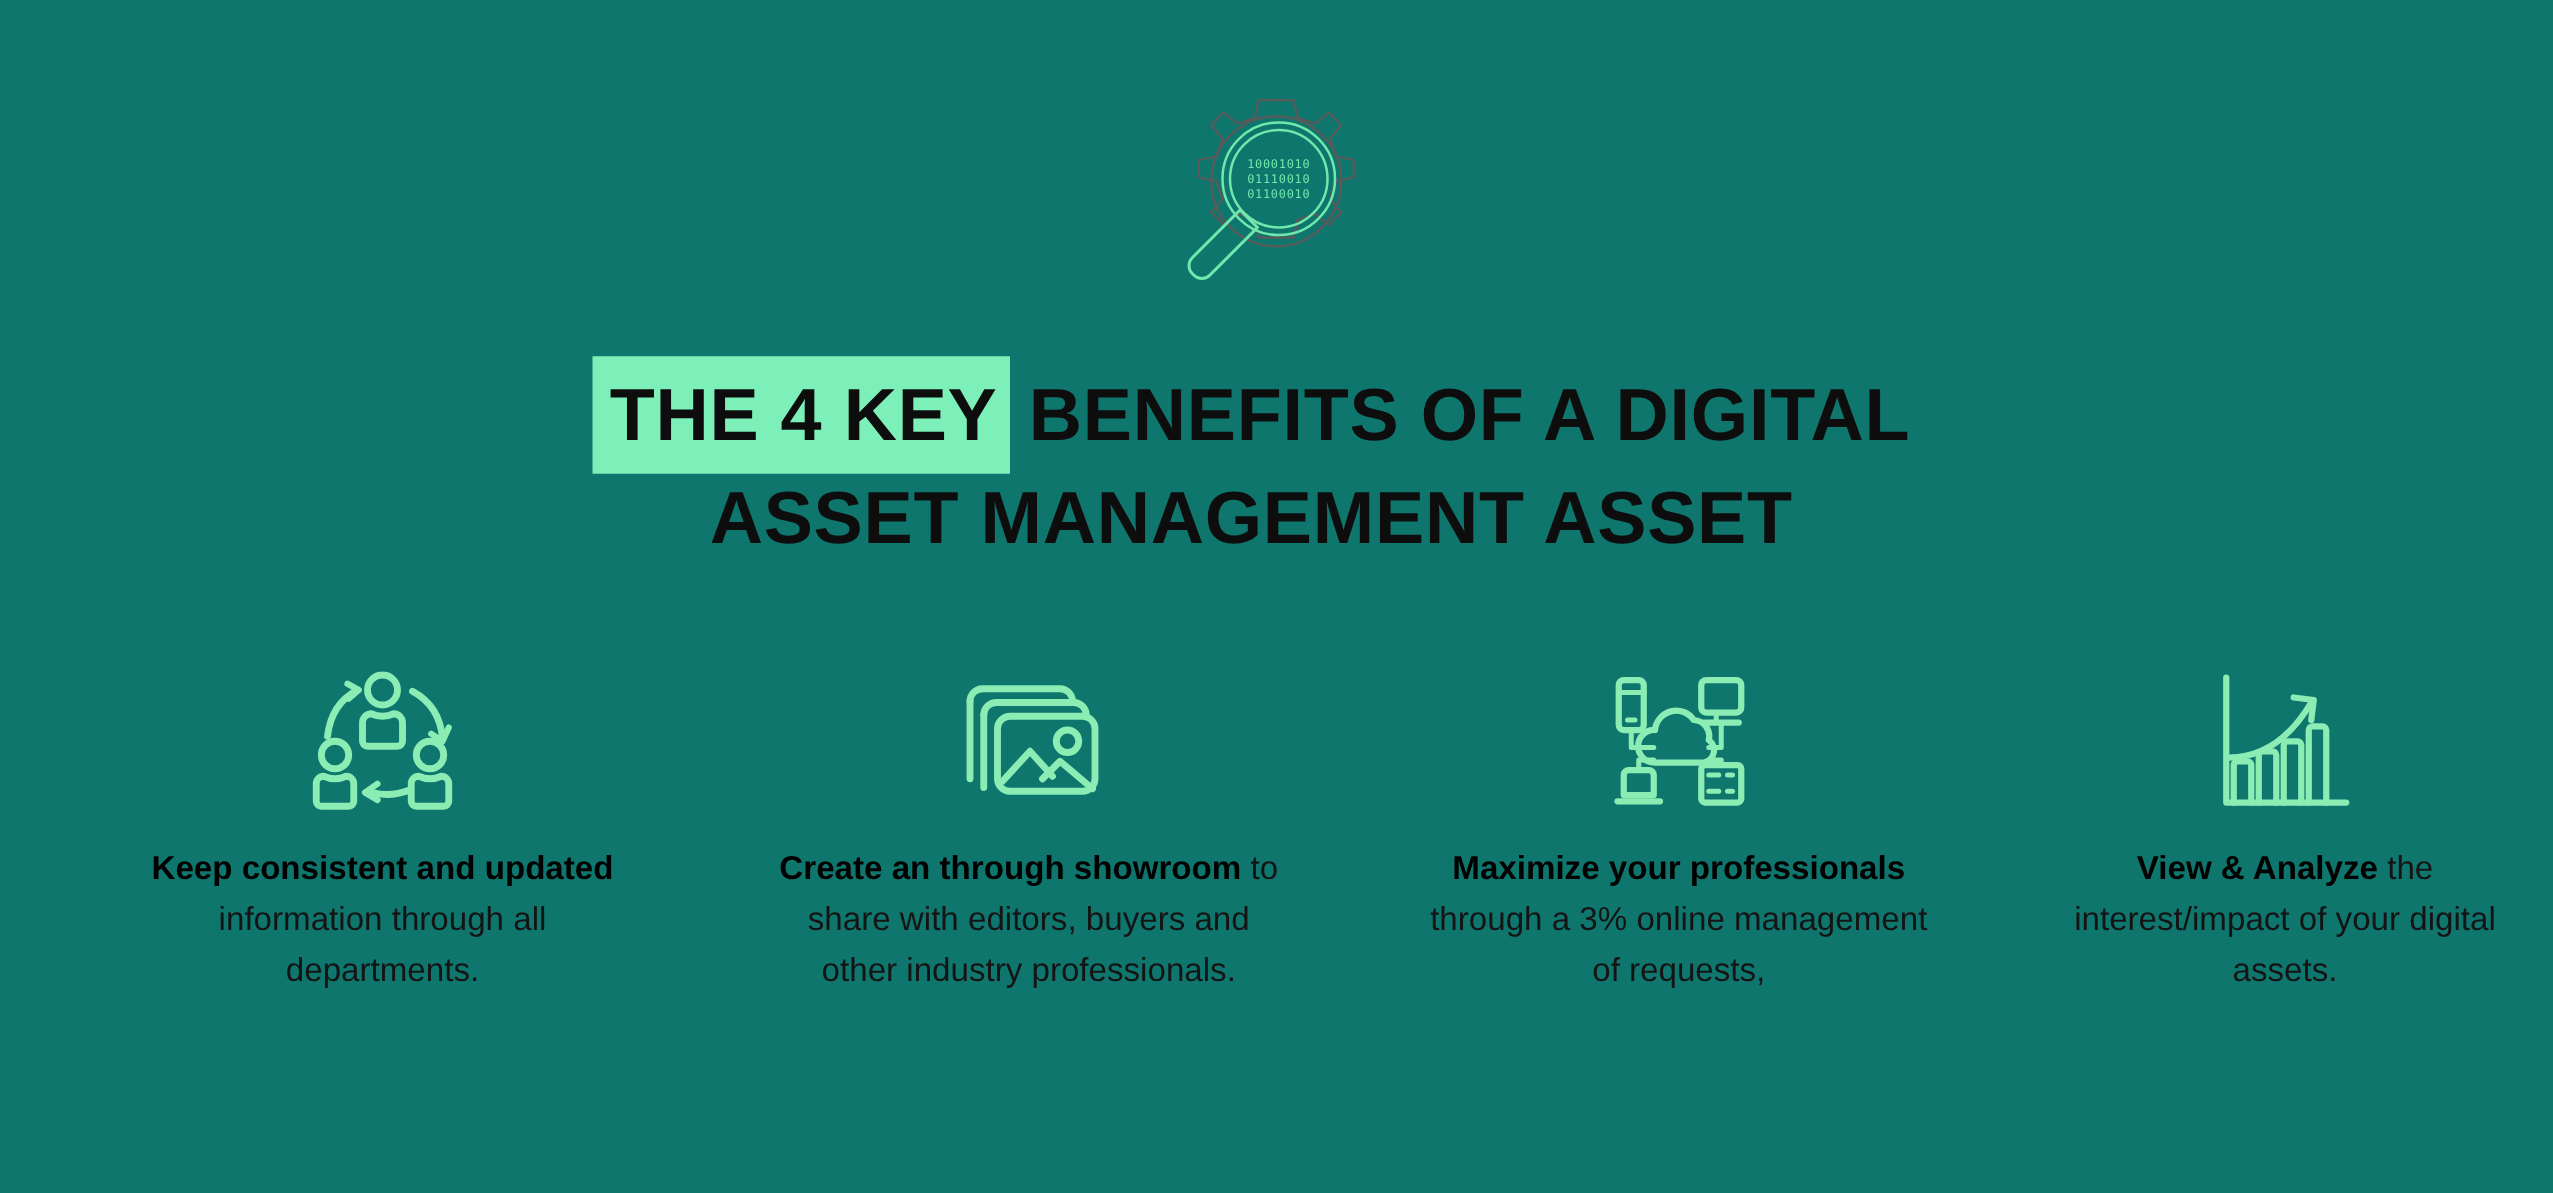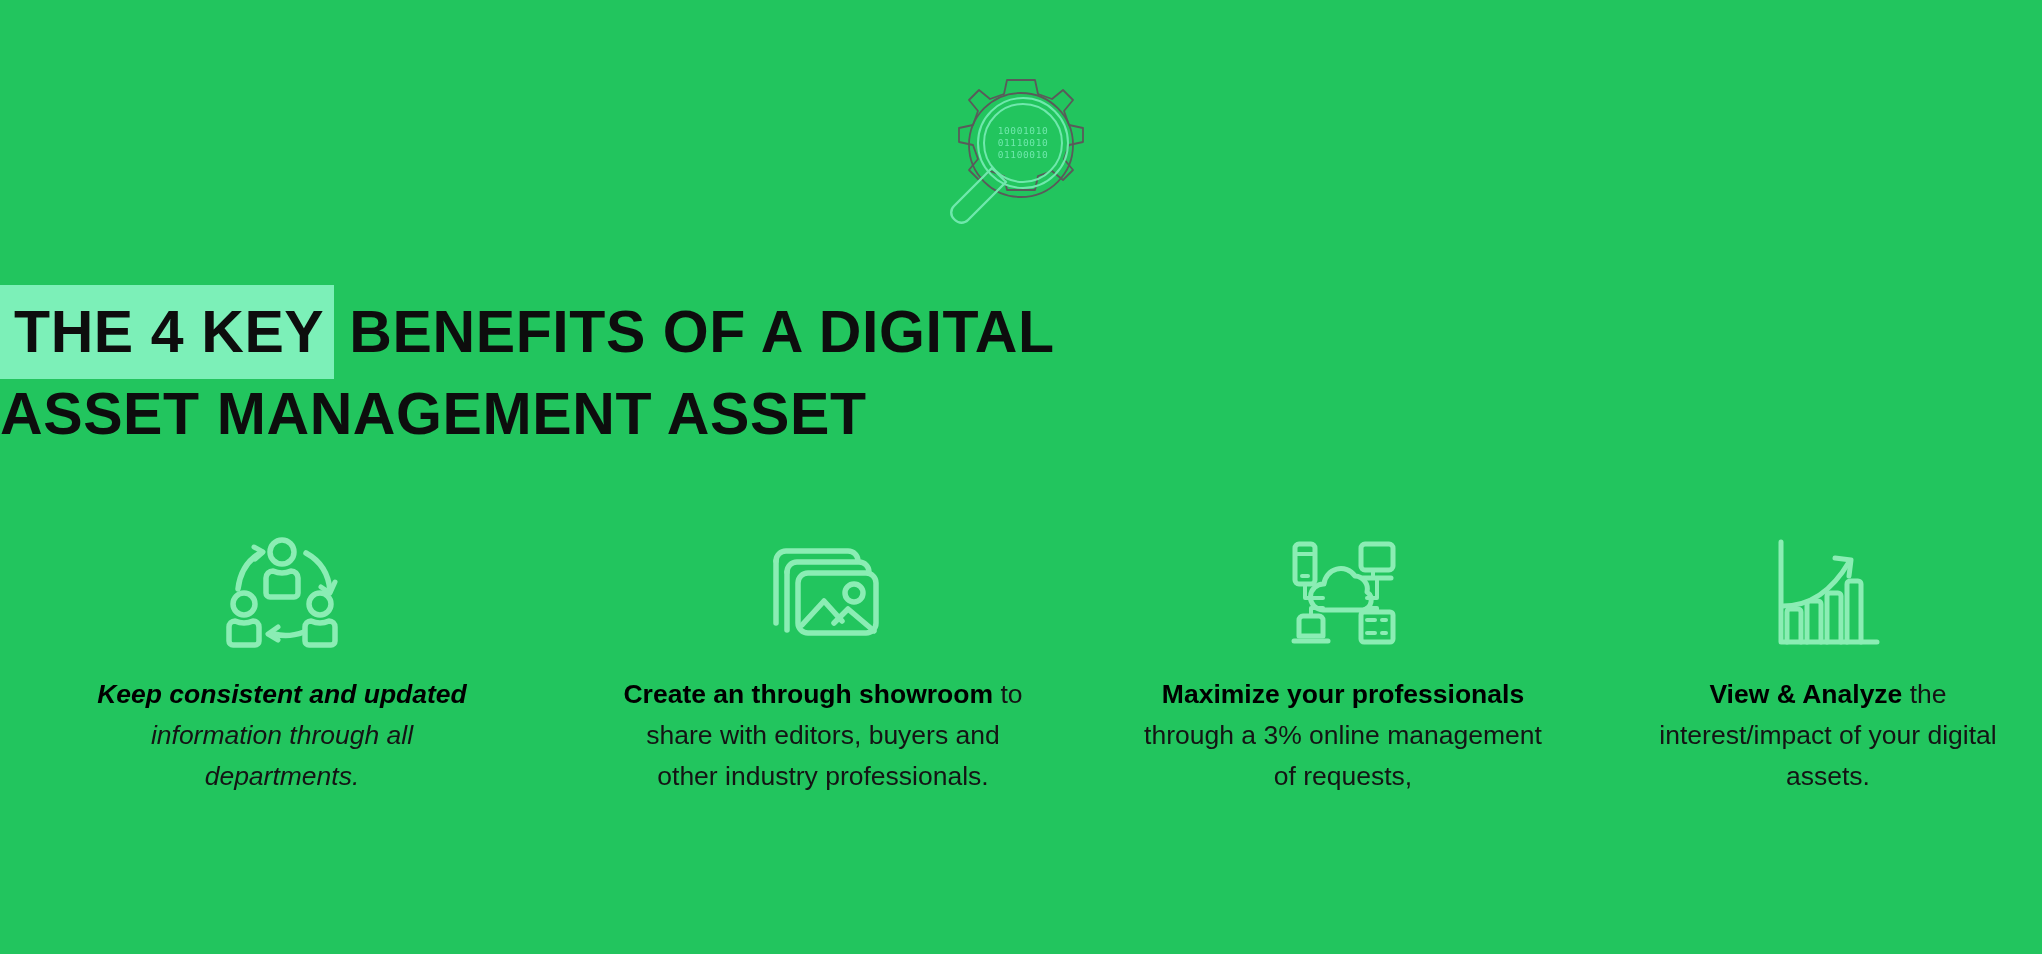--- a/index.html
+++ b/index.html
@@ -4,41 +4,42 @@
 <style>
   html, body {
     margin: 0;
     padding: 0;
     background: #ffffff;
   }
   .page {
     position: relative;
     width: 2042px;
     height: 954px;
-    background: #22c55e;
+    background: #0f766e;
     font-family: "Liberation Sans", sans-serif;
     overflow: hidden;
   }
 
   
   .hero-icon {
     position: absolute;
     left: 921px;
     top: 60px;
     width: 200px;
     height: 170px;
   }
   .hero-icon svg { display: block; width: 100%; height: 100%; }
 
   
   .title-block {
     position: absolute;
     left: 0;
     top: 292px;
     width: 2002px;
+    text-align: center;
   }
   .title-line {
     font-family: "Liberation Sans Narrow", "Liberation Sans", sans-serif;
     font-weight: bold;
     font-size: 59px;
     letter-spacing: 0.6px;
     line-height: 81px;
     color: #0d0d0d;
     white-space: nowrap;
   }
@@ -58,21 +59,21 @@
     top: 525px;
     width: 2042px;
     height: 360px;
   }
   .col {
     position: absolute;
     top: 0;
     width: 420px;
     text-align: center;
   }
-  .col-1 { left: 72px; font-style: italic;   }
+  .col-1 { left: 96px;   }
   .col-2 { left: 613px;  }
   .col-3 { left: 1133px; }
   .col-4 { left: 1618px; }
 
   .col-icon {
     height: 135px;
     display: flex;
     align-items: center;
     justify-content: center;
   }

